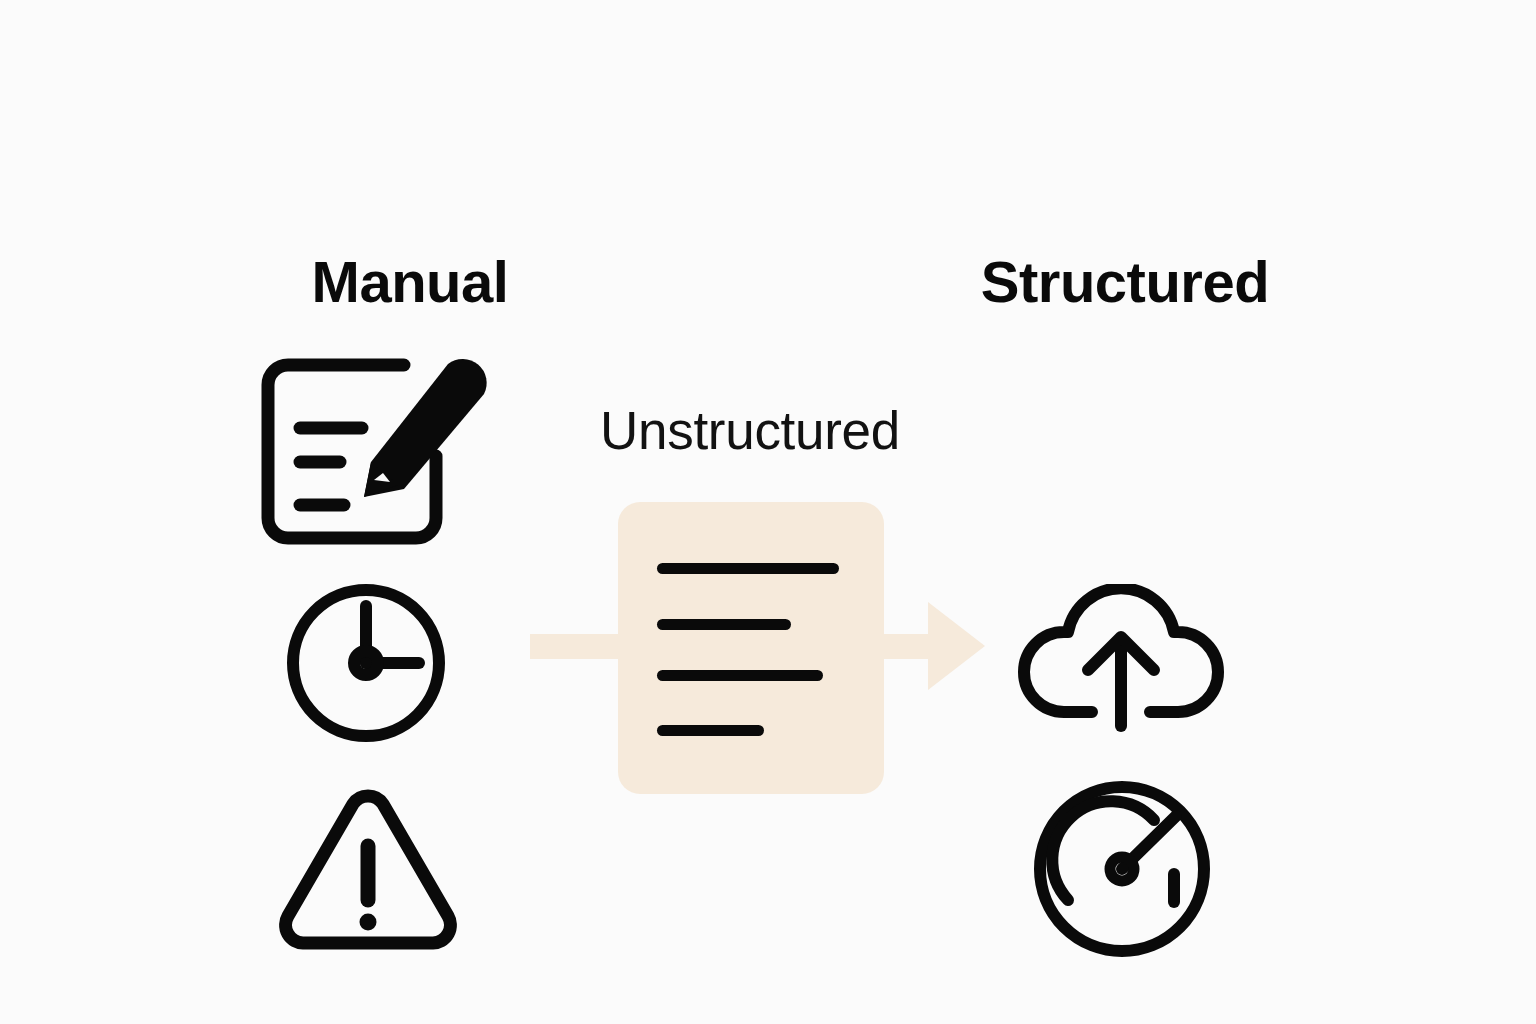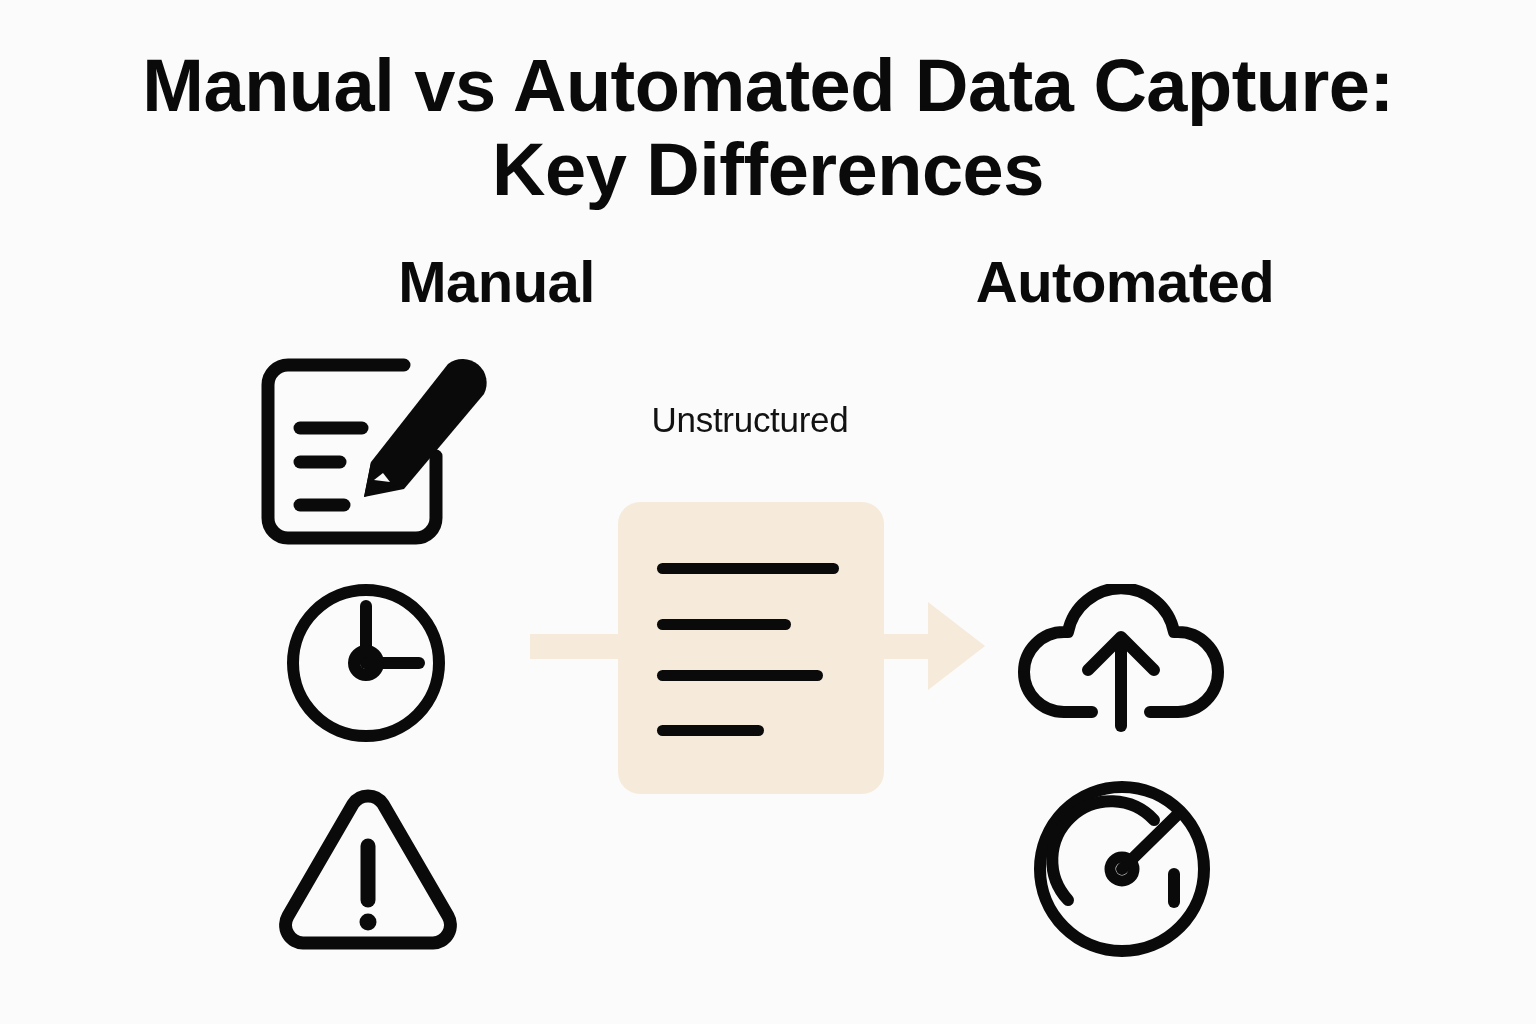--- a/index.html
+++ b/index.html
@@ -41,27 +41,27 @@
   
   .col-head {
     position: absolute;
     font-size: 58px;
     font-weight: 700;
     letter-spacing: -0.5px;
     color: #0a0a0a;
     top: 248px;
     text-align: center;
   }
-  .col-head.manual   { left: 195px; width: 400px; text-align: right; }
+  .col-head.manual   { left: 210px; width: 400px; }
   .col-head.automated{ left: 920px; width: 410px; }
 
   
   .mid-label {
     position: absolute;
-    font-size: 35px;
+    font-size: 53px;
     font-weight: 400;
     letter-spacing: -0.3px;
     color: #121212;
     text-align: center;
     width: 460px;
     left: 520px;
   }
   .mid-label.unstructured { top: 400px; }
   .mid-label.structured   { top: 826px; }
 
@@ -113,26 +113,24 @@
   
   .slot-chip    { left: 1026px; top: 346px; width: 200px; height: 186px; }
   .slot-cloud   { left: 1016px; top: 584px; width: 210px; height: 164px; }
   .slot-gauge   { left: 1026px; top: 778px; width: 192px; height: 182px; }
 </style>
 </head>
 <body>
 
 <div id="canvas">
 
-  <div class="title">Manual vs Automated Data Capture:
-Key Differences</div>
 
   <div class="col-head manual">Manual</div>
 
-  <div class="col-head automated">Automated</div>
+  <div class="col-head automated">Structured</div>
 
   <div class="flow-arrow">
     <svg width="455" height="100" viewBox="0 0 455 100" aria-hidden="true">
       <rect x="0" y="38" width="405" height="25" fill="#f6eadb"></rect>
       <polygon points="398,6 455,50 398,94" fill="#f6eadb"></polygon>
     </svg>
   </div>
 
   <div class="doc-card">
     <div class="doc-line l1"></div>

